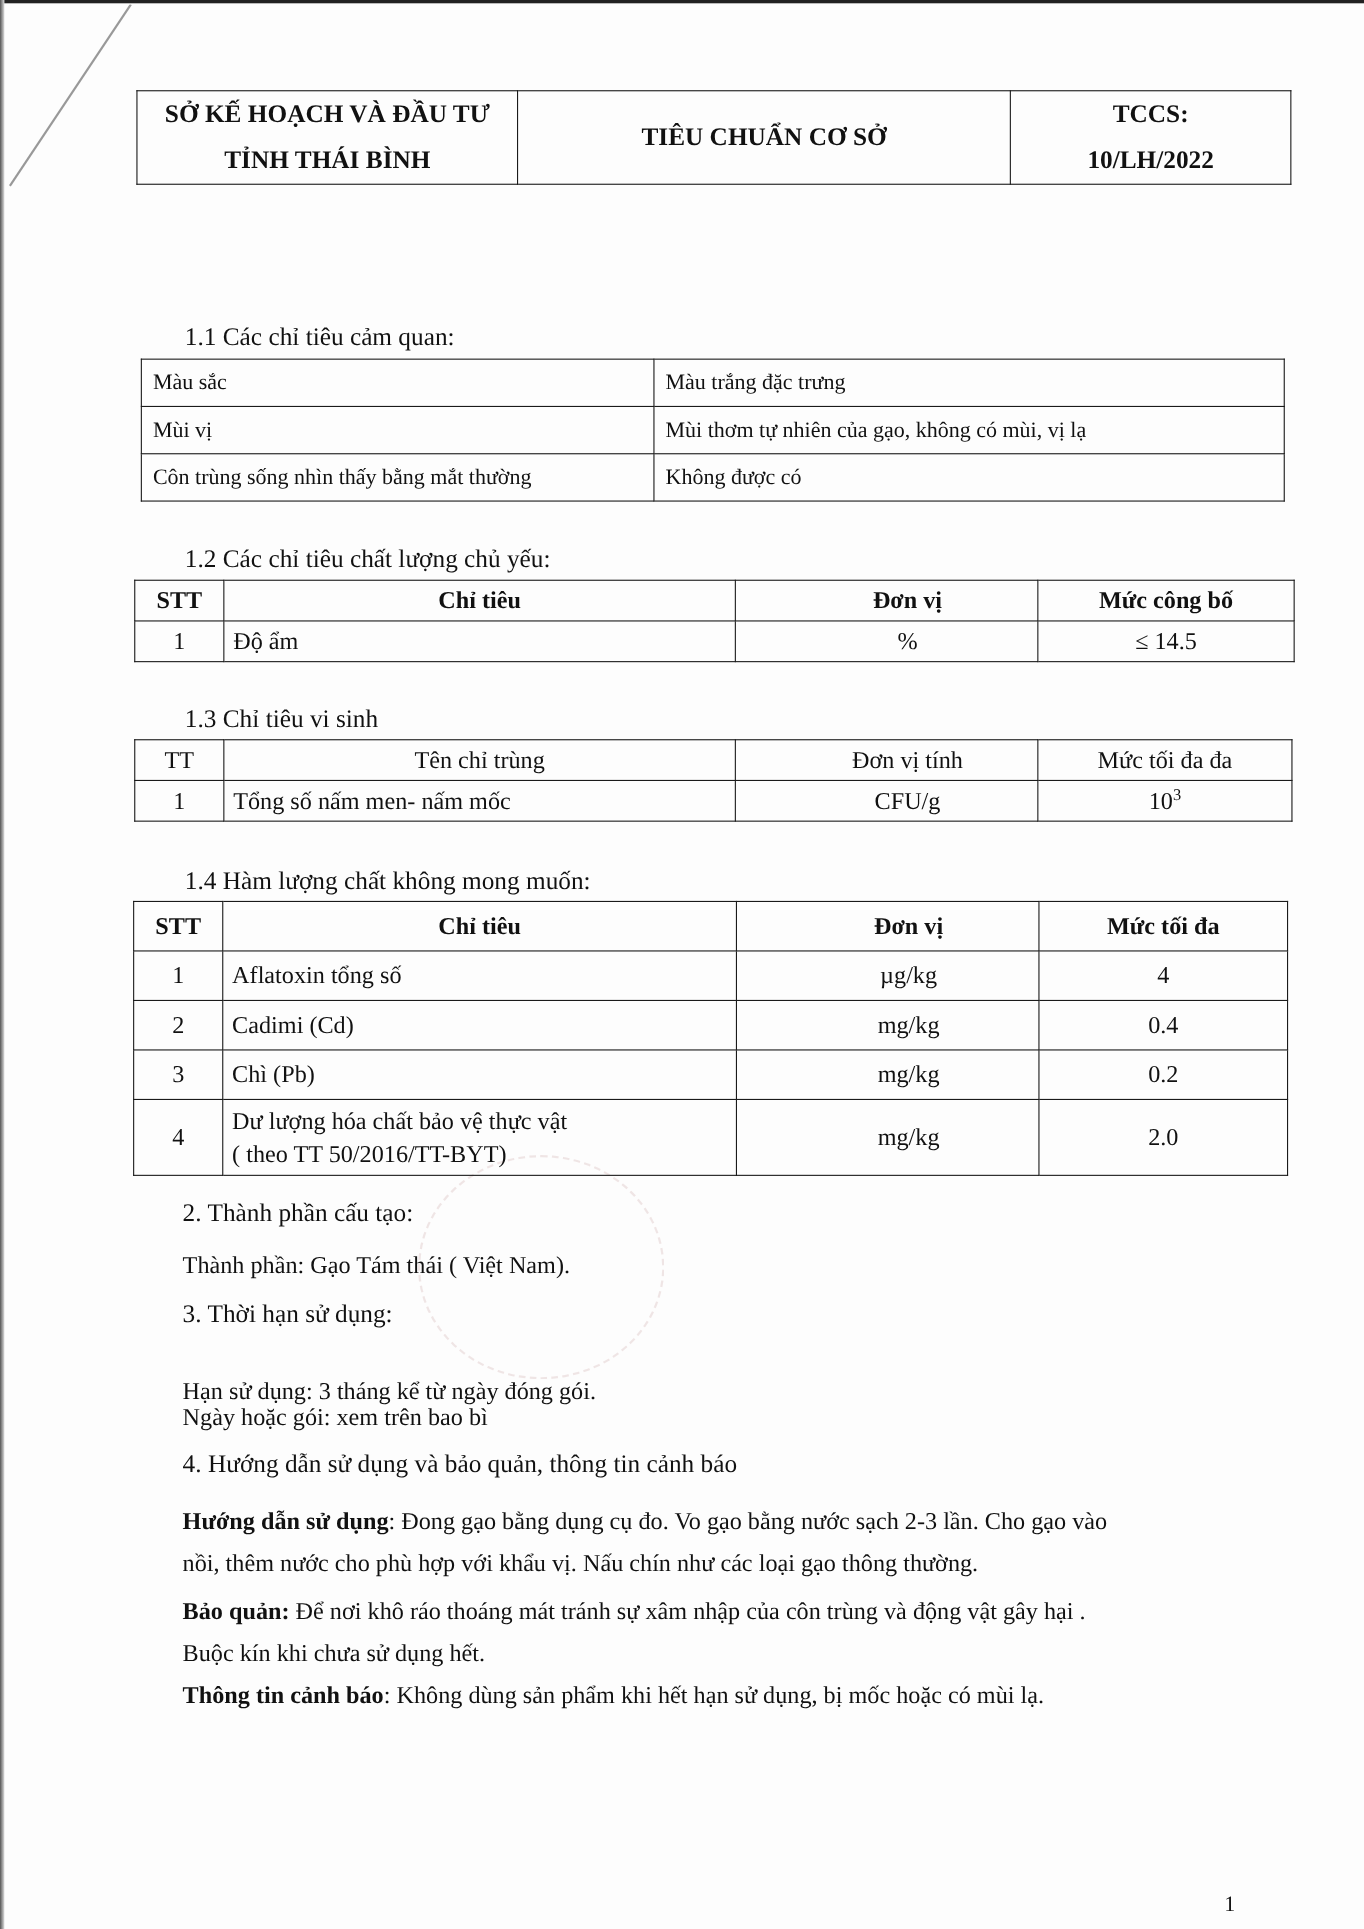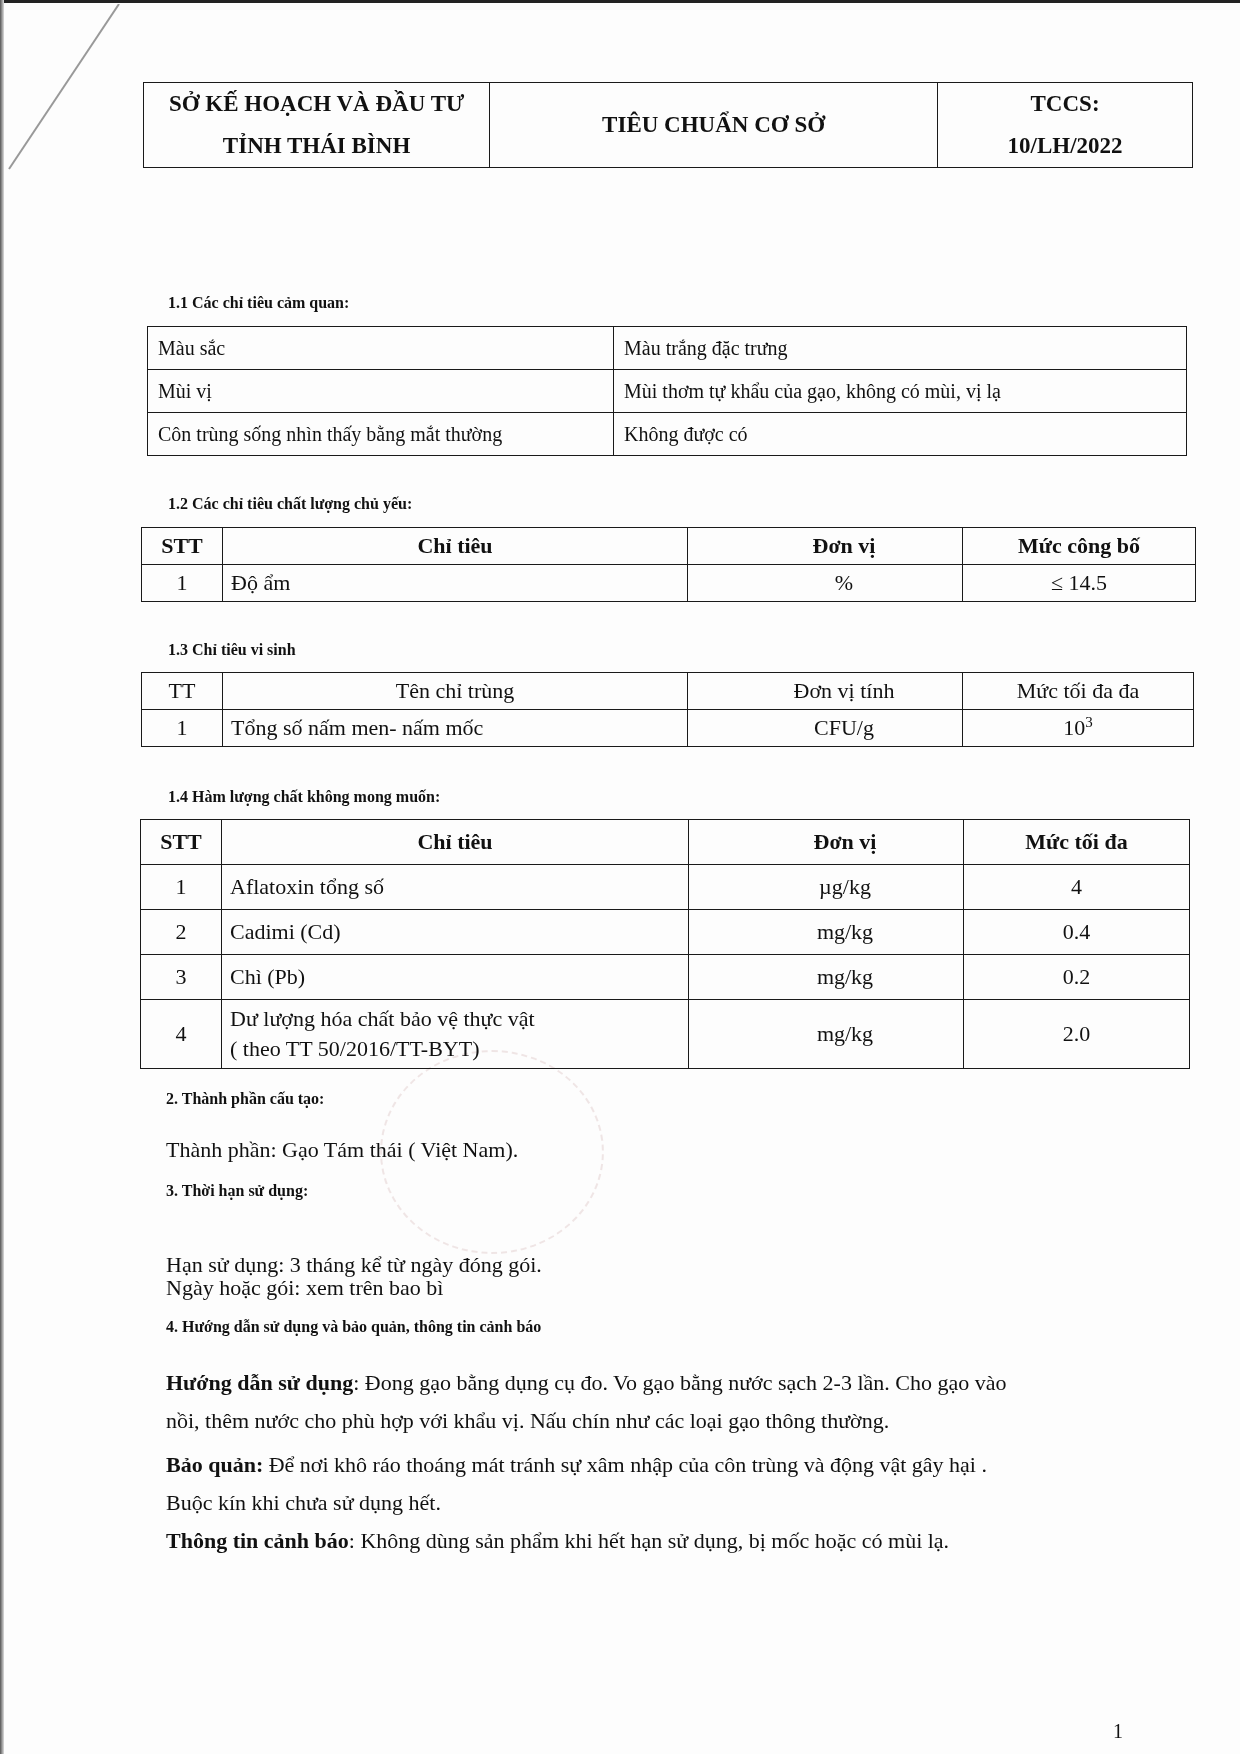--- a/index.html
+++ b/index.html
@@ -4,31 +4,31 @@
 <style>
   html, body { margin: 0; padding: 0; }
   body {
     width: 1240px; height: 1754px; background: #fdfdfd; position: relative;
     font-family: "Liberation Serif", "DejaVu Serif", serif; color: #111;
     overflow: hidden;
   }
   .page-edge-top { position: absolute; left: 0; top: 0; width: 1240px; height: 3px; background: #222; }
   .page-edge-left { position: absolute; left: 0; top: 0; width: 4px; height: 1754px; background: linear-gradient(to right, #555, #ddd); }
   .fold-line { position: absolute; left: 4px; top: 4px; width: 150px; height: 170px; }
-  table { border-collapse: collapse; position: absolute; margin-left: 19px; }
+  table { border-collapse: collapse; position: absolute; }
   td, th { border: 1.6px solid #1a1a1a; font-weight: normal; }
 
   
   .hdr { left: 124px; top: 82px; width: 1050px; }
   .hdr td { font-weight: bold; text-align: center; font-size: 23px; line-height: 42px; padding: 0 4px; }
   .hdr .c1 { width: 345px; }
   .hdr .c2 { width: 450px; }
   .hdr .c3 { width: 250px; }
 
-  .sec-title { position: absolute; font-weight: bold; font-size: 16px; }
+  .sec-title { position: absolute; font-weight: normal; font-size: 23px; }
   .body-text { position: absolute; font-size: 22px; line-height: 38px; }
   .body-text b { font-weight: bold; }
 
   .t1 { left: 128px; top: 326px; width: 1040px; }
   .t1 td { font-size: 20px; height: 42px; padding: 0 10px; }
   .t1 .k { width: 445px; }
 
   .t2 { left: 122px; top: 527px; width: 1055px; }
   .t3 { left: 122px; top: 672px; width: 1053px; }
   .t4 { left: 121px; top: 819px; width: 1050px; }
@@ -73,21 +73,21 @@
 
 <div class="sec-title" style="left:168px; top:294px;">1.1 Các chỉ tiêu cảm quan:</div>
 <table class="t1">
   <tbody>
       <tr>
     <td class="k">Màu sắc</td>
     <td>Màu trắng đặc trưng</td>
   </tr>
   <tr>
     <td class="k">Mùi vị</td>
-    <td>Mùi thơm tự khẩu của gạo, không có mùi, vị lạ</td>
+    <td>Mùi thơm tự nhiên của gạo, không có mùi, vị lạ</td>
   </tr>
   <tr>
     <td class="k">Côn trùng sống nhìn thấy bằng mắt thường</td>
     <td>Không được có</td>
   </tr>
 </tbody>
   </table>
 
 <div class="sec-title" style="left:168px; top:495px;">1.2 Các chỉ tiêu chất lượng chủ yếu:</div>
 <table class="t2 grid">

